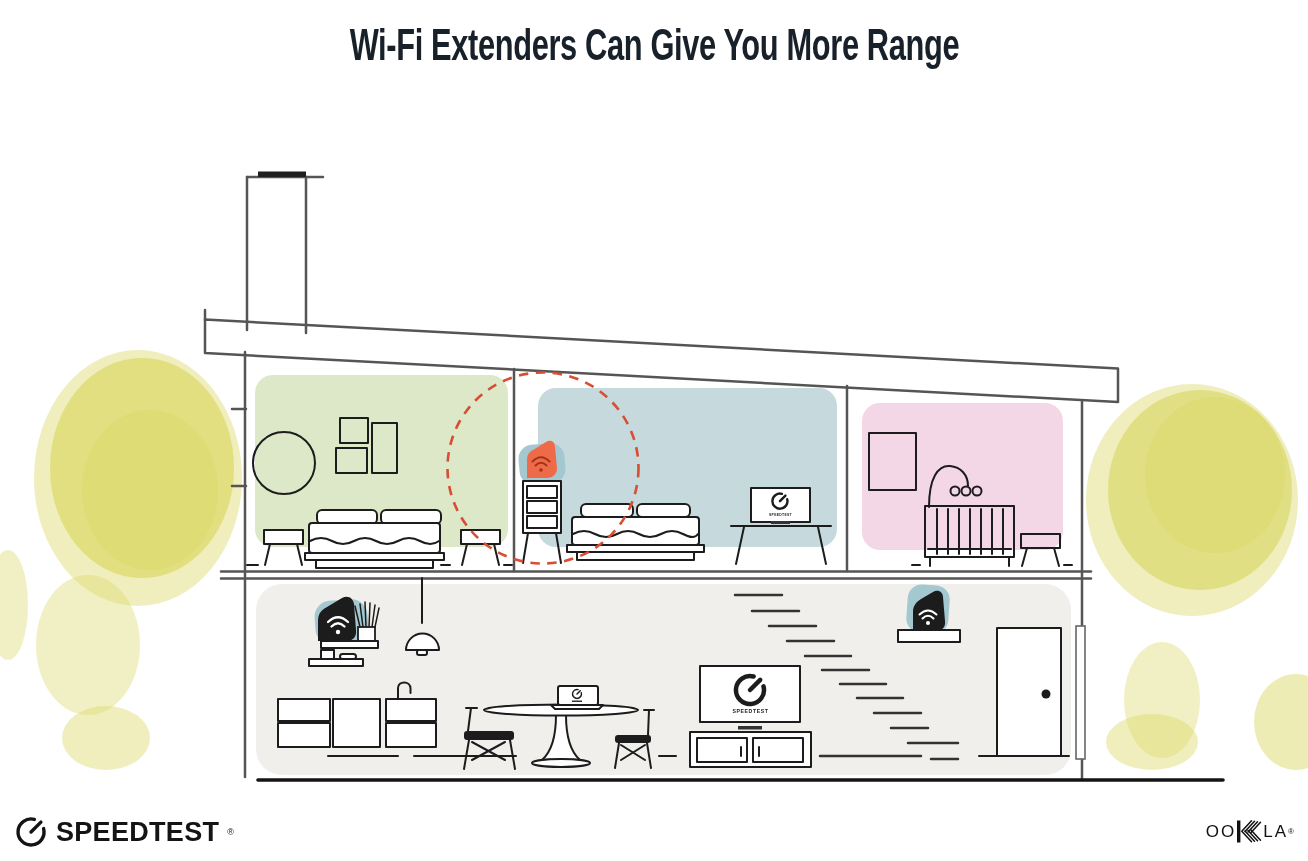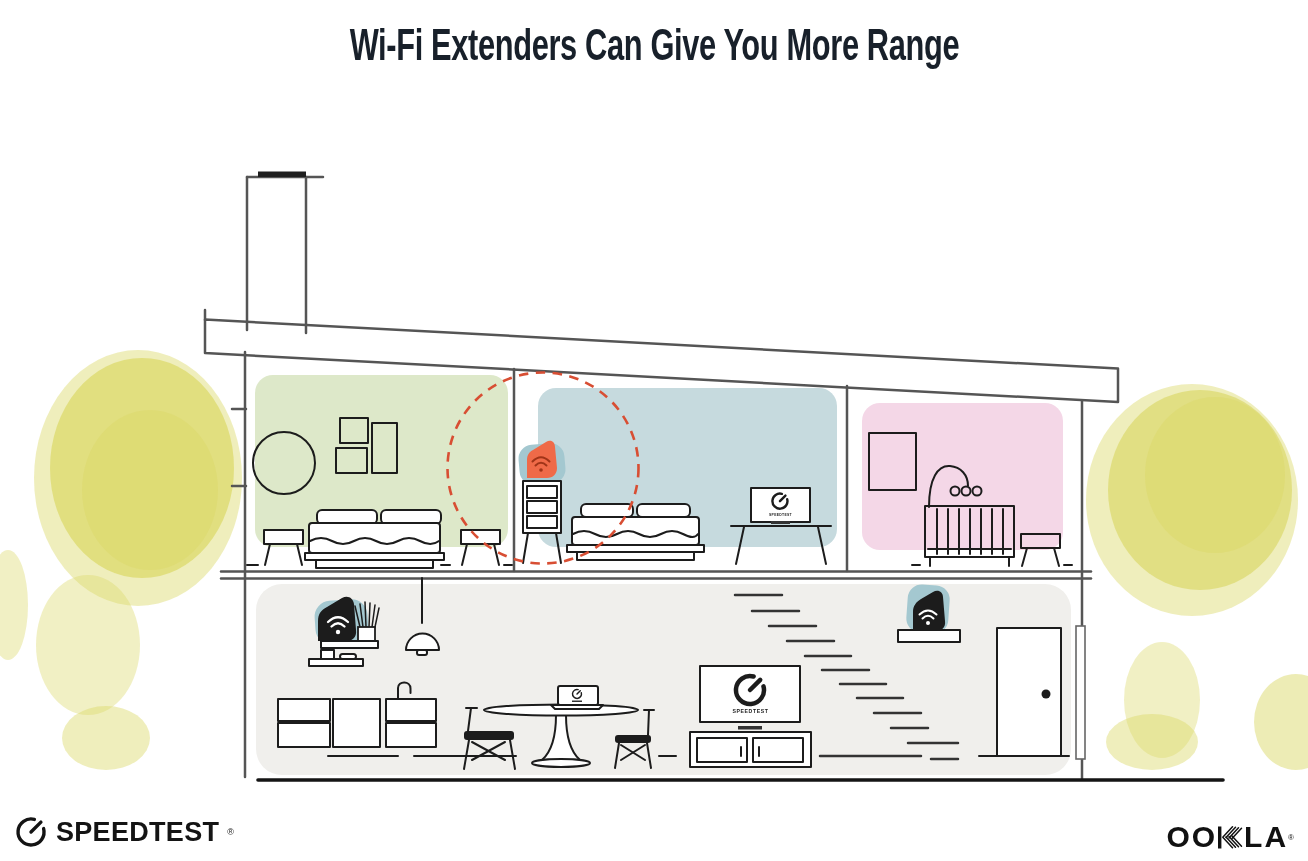--- a/index.html
+++ b/index.html
@@ -31,21 +31,21 @@
   .bg-pink{fill:var(--room-pink,#f4d7e7);}
   .bg-floor{fill:var(--floor-gray,#f0efec);}
   .dash-red{stroke:var(--coverage-red,#d84e33);stroke-width:2.6;fill:none;stroke-dasharray:9.5 7.5;}
   .tvtxt{font-family:"Liberation Sans",sans-serif;font-weight:700;fill:#1c1c1c;}
   .yb{fill:var(--tree-yellow,#dcd96b);}
   
   .footer-left{position:absolute;left:14px;top:815px;display:flex;align-items:center;gap:8px;}
   .footer-left .wordmark{font-size:27px;font-weight:700;letter-spacing:0.3px;color:#141414;}
   .footer-left sup{font-size:9px;vertical-align:18px;font-weight:400;color:#141414;}
   .footer-right{position:absolute;right:14px;top:820px;display:flex;align-items:center;color:#111;}
-  .footer-right .ookla-part{font-size:30px;font-weight:700;letter-spacing:2px;}
+  .footer-right .ookla-part{font-size:17px;font-weight:400;letter-spacing:2px;}
   .footer-right sup{font-size:8px;vertical-align:14px;}
 </style>
 </head>
 <body>
 
 <div class="header">
   <div class="hline"><span class="title">Wi-Fi Extenders Can Give You More Range</span></div>
 </div>
 
 <svg class="scene" width="1308" height="861" viewBox="0 0 1308 861">

